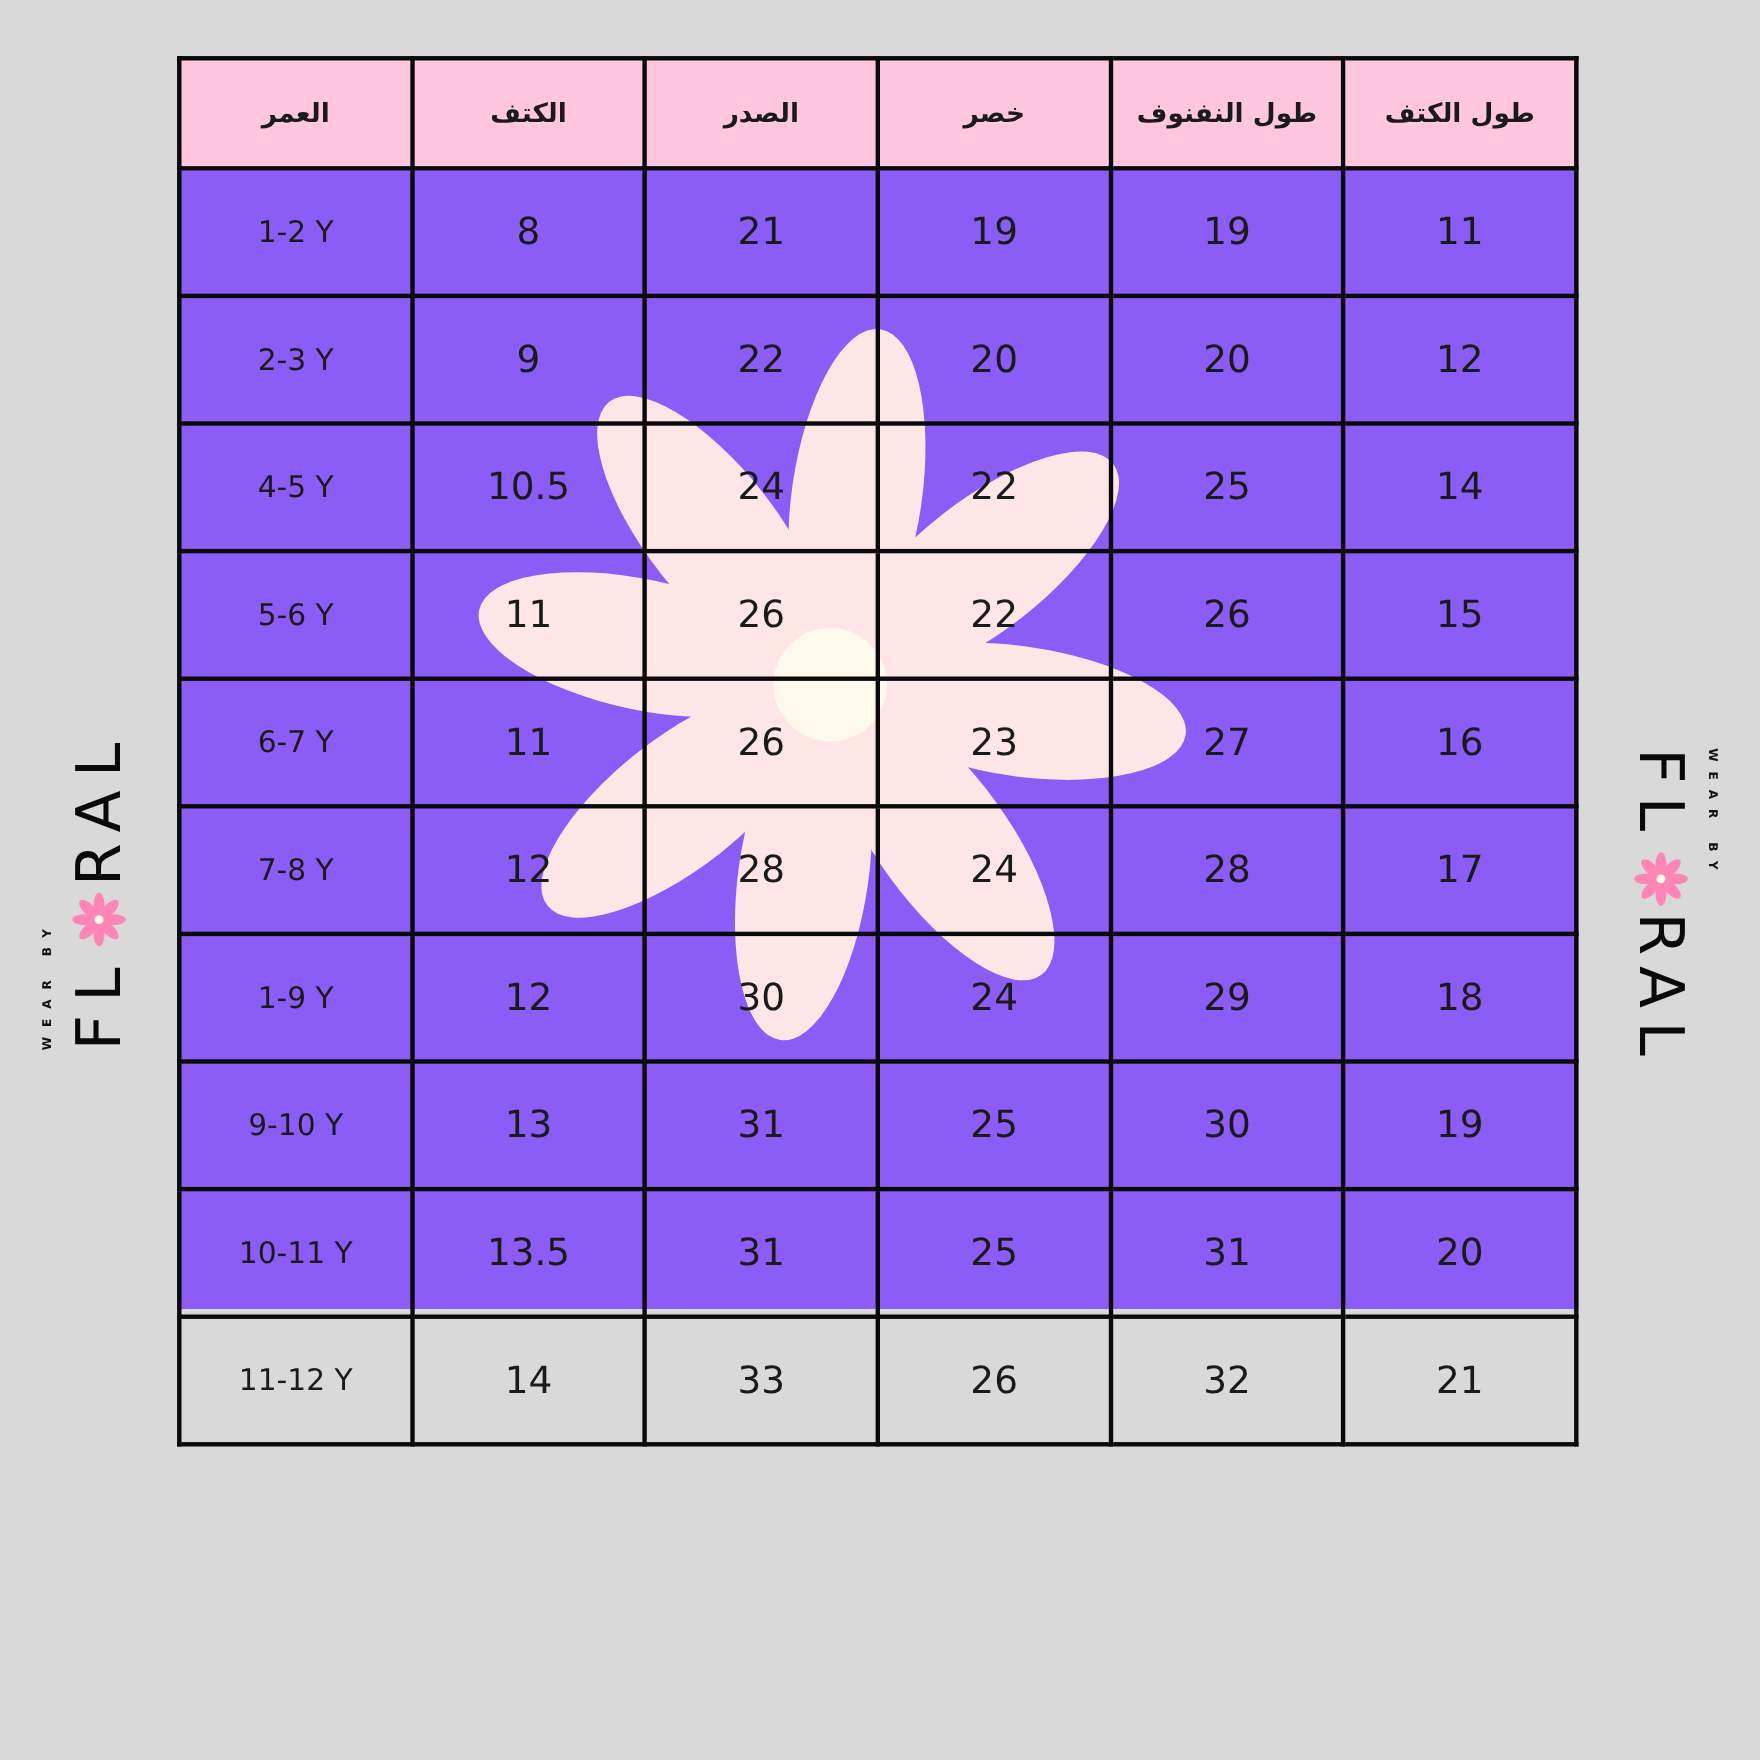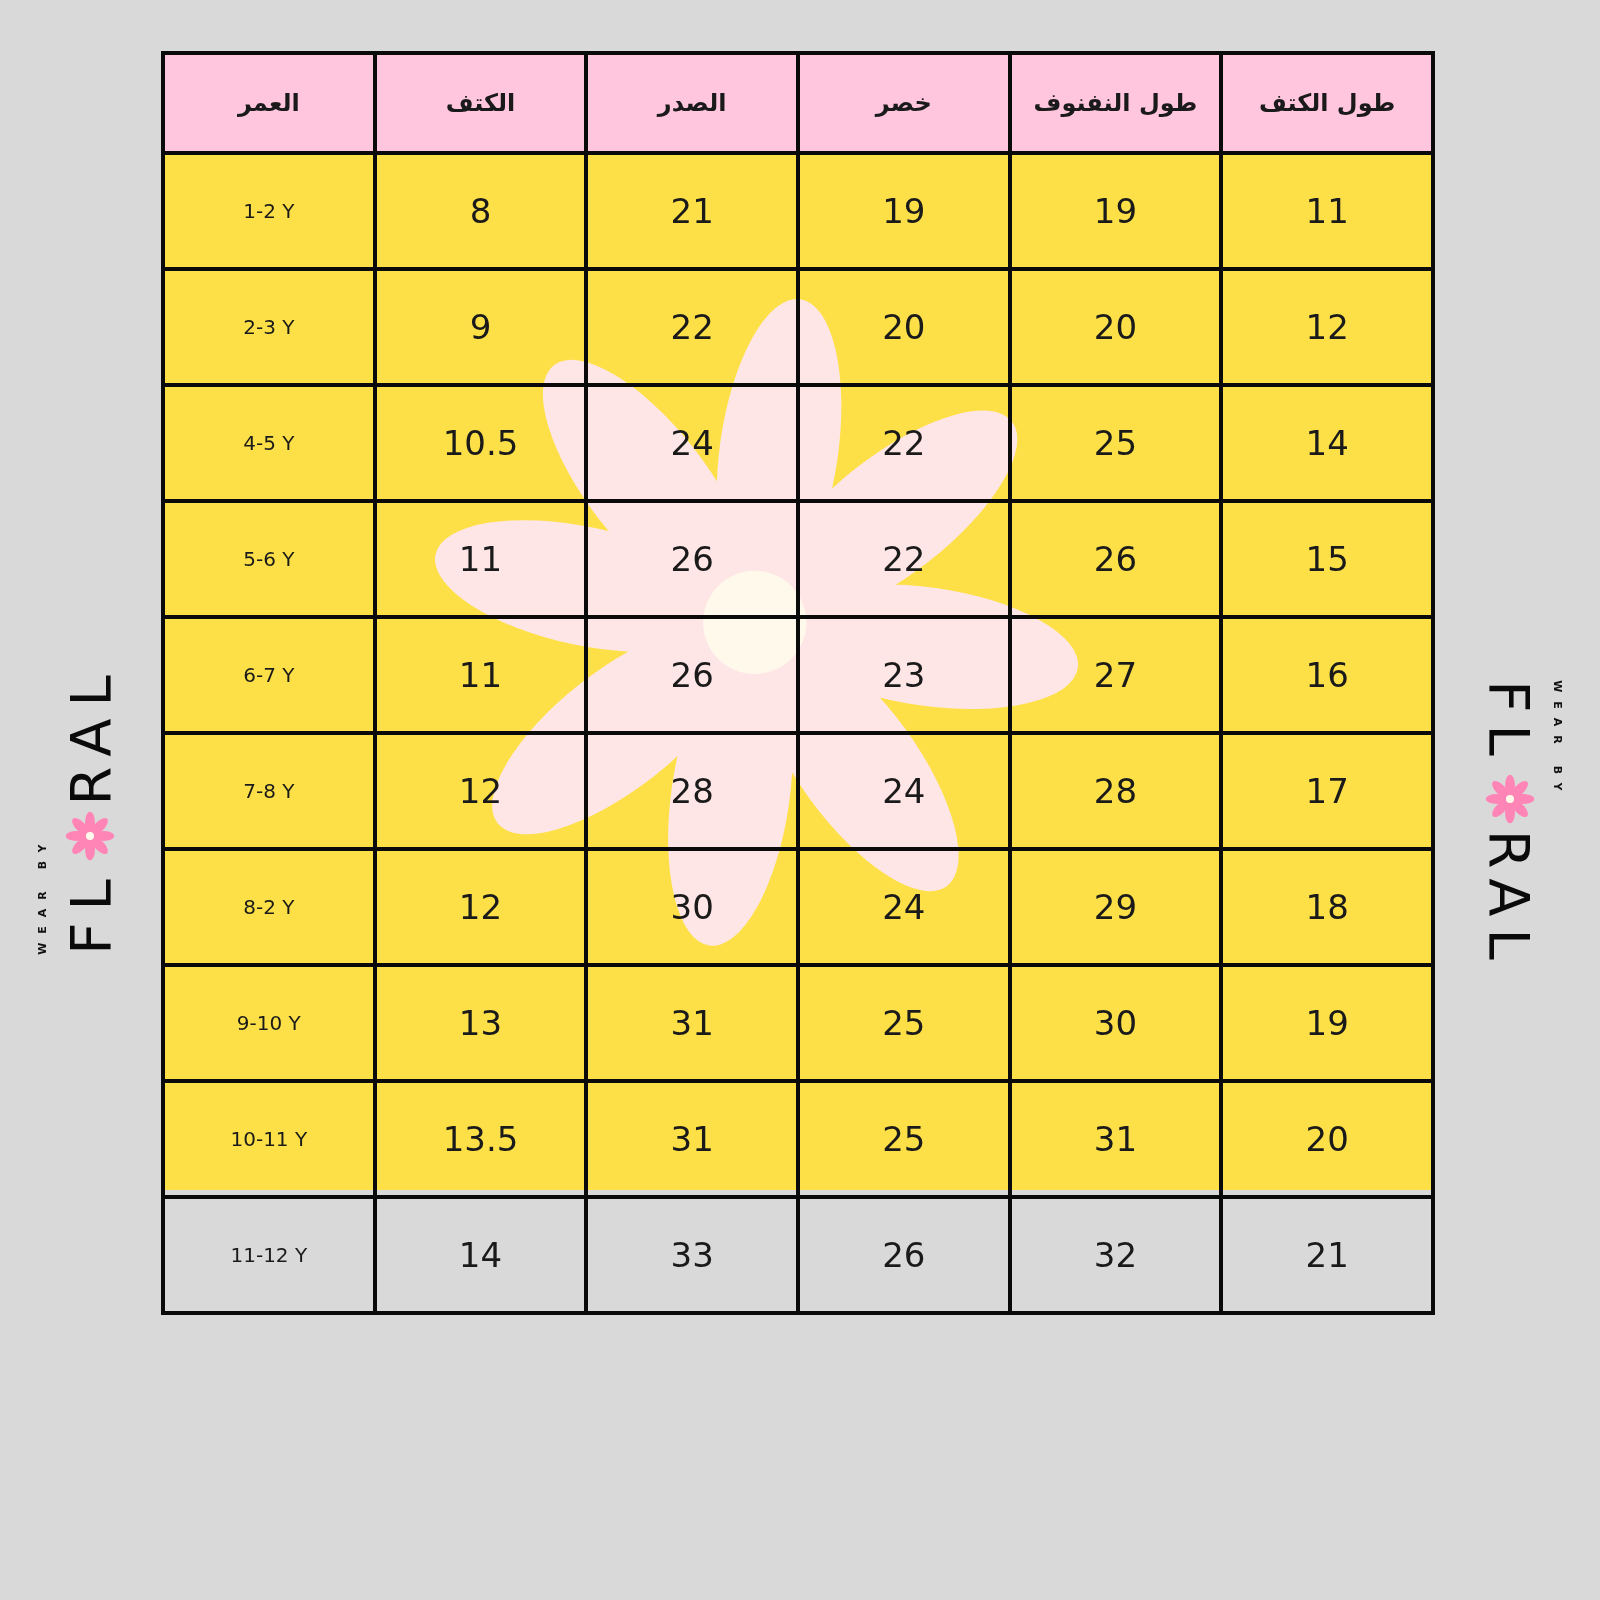--- a/index.html
+++ b/index.html
@@ -7,21 +7,21 @@
     width: 1600px; height: 1600px;
     background: #d9d9d9;
     position: relative;
     overflow: hidden;
     font-family: "DejaVu Sans", sans-serif;
   }
   .sheet {
     position: absolute;
     left: 161px; top: 51px;
     width: 1274px; height: 1139px;
-    background: #fde047;
+    background: #8b5cf6;
     box-sizing: border-box;
   }
   .flower-bg {
     position: absolute; left: 0; top: 0; width: 100%; height: 100%;
     pointer-events: none;
   }
   table.size-table {
     position: absolute; left: 0; top: 0;
     width: 100%; height: 100%;
     border-collapse: collapse;
@@ -41,21 +41,21 @@
     font-weight: bold;
     font-size: 24px;
     direction: rtl;
   }
   table.size-table td {
     background: transparent;
     font-size: 34px;
     height: 112px;
   }
   table.size-table td.age {
-    font-size: 20px;
+    font-size: 27px;
   }
   .logo {
     position: absolute;
     width: 300px; height: 80px;
     display: flex; align-items: center; justify-content: center;
   }
   .logo-left { left: -60px; top: 769px; transform: rotate(-90deg); transform-origin: center; }
   .logo-right { left: 1360px; top: 786px; transform: rotate(90deg); transform-origin: center; }
   .logo-inner { position: relative; display: flex; align-items: center; }
   .logo-word {
@@ -143,21 +143,21 @@
       </tr>
       <tr>
         <td class="age">7-8 Y</td>
         <td>12</td>
         <td>28</td>
         <td>24</td>
         <td>28</td>
         <td>17</td>
       </tr>
       <tr>
-        <td class="age">8-2 Y</td>
+        <td class="age">1-9 Y</td>
         <td>12</td>
         <td>30</td>
         <td>24</td>
         <td>29</td>
         <td>18</td>
       </tr>
       <tr>
         <td class="age">9-10 Y</td>
         <td>13</td>
         <td>31</td>

